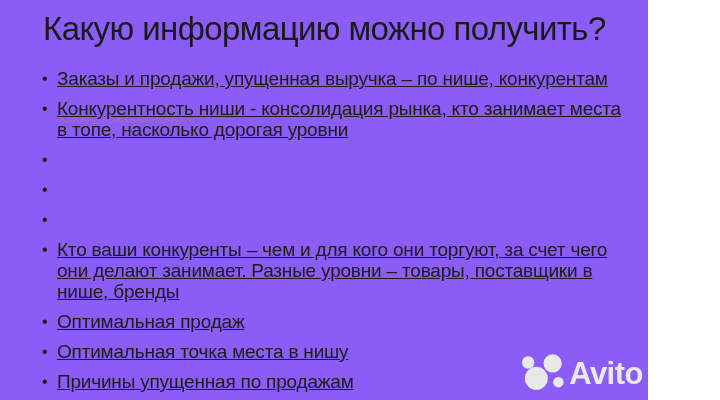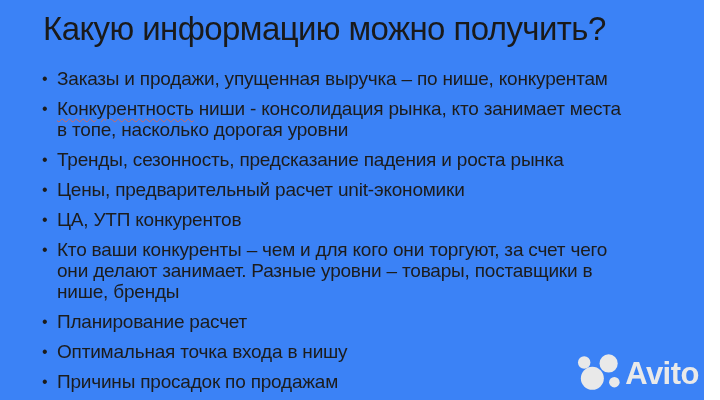--- a/index.html
+++ b/index.html
@@ -6,23 +6,23 @@
     margin: 0;
     padding: 0;
     width: 720px;
     height: 400px;
     background: #ffffff;
     overflow: hidden;
     font-family: "Liberation Sans", sans-serif;
   }
   .slide {
     position: relative;
-    width: 704px;
+    width: 648px;
     height: 400px;
-    background: #3b82f6;
+    background: #8b5cf6;
   }
   .slide-title {
     position: absolute;
     left: 43px;
     top: 6px;
     margin: 0;
     font-size: 34px;
     font-weight: 300;
     line-height: 44px;
     letter-spacing: -0.6px;
@@ -51,20 +51,21 @@
   }
   .marker {
     flex: 0 0 15px;
     width: 15px;
     font-size: 16px;
     line-height: 21px;
     color: #1c1c1c;
   }
   .btext {
     white-space: pre-line;
+    text-decoration: underline;
   }
   .spellcheck {
     text-decoration: underline;
     text-decoration-style: wavy;
     text-decoration-color: #cd6a5e;
     text-decoration-thickness: 1px;
     text-underline-offset: 3px;
   }
   .watermark {
     position: absolute;
@@ -95,47 +96,44 @@
         <span class="marker">•</span>
         <span class="btext">Заказы и продажи, упущенная выручка – по нише, конкурентам</span>
       </li>
     <li>
         <span class="marker">•</span>
         <span class="btext"><span class="spellcheck">Конкурентность</span><span> ниши - консолидация рынка, кто занимает места
 в топе, насколько дорогая уровни</span></span>
       </li>
     <li>
         <span class="marker">•</span>
-        <span class="btext">Тренды, сезонность, предсказание падения и роста рынка</span>
       </li>
     <li>
         <span class="marker">•</span>
-        <span class="btext">Цены, предварительный расчет unit-экономики</span>
       </li>
     <li>
         <span class="marker">•</span>
-        <span class="btext">ЦА, УТП конкурентов</span>
       </li>
     <li>
         <span class="marker">•</span>
         <span class="btext">Кто ваши конкуренты – чем и для кого они торгуют, за счет чего
 они делают занимает. Разные уровни – товары, поставщики в
 нише, бренды</span>
       </li>
     <li>
         <span class="marker">•</span>
-        <span class="btext">Планирование расчет</span>
+        <span class="btext">Оптимальная продаж</span>
       </li>
     <li>
         <span class="marker">•</span>
-        <span class="btext">Оптимальная точка входа в нишу</span>
+        <span class="btext">Оптимальная точка места в нишу</span>
       </li>
     <li>
         <span class="marker">•</span>
-        <span class="btext">Причины просадок по продажам</span>
+        <span class="btext">Причины упущенная по продажам</span>
       </li>
   </ul>
 
   <div class="watermark">
     <svg width="46" height="46" viewBox="0 0 48 46" aria-hidden="true">
       <circle cx="7.5" cy="11" r="6.5" fill="#e9e9e9"></circle>
       <circle cx="33" cy="12" r="9.5" fill="#e9e9e9"></circle>
       <circle cx="16" cy="27.5" r="12" fill="#e9e9e9"></circle>
       <circle cx="39" cy="31.5" r="5.5" fill="#e9e9e9"></circle>
     </svg>

